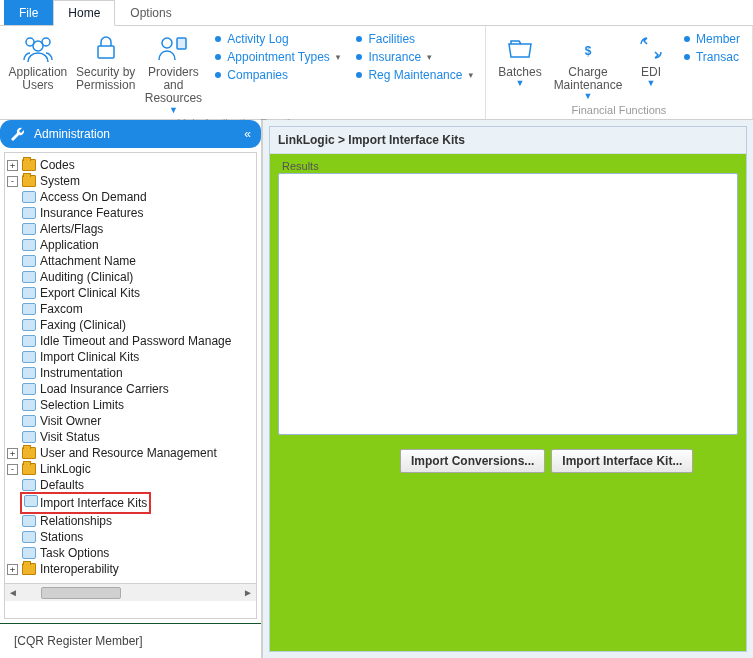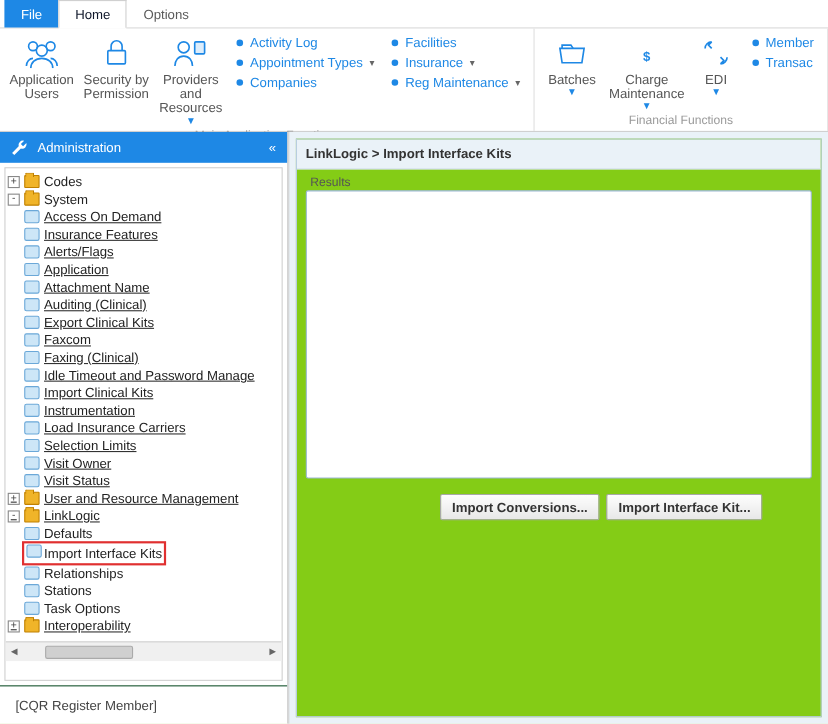--- a/index.html
+++ b/index.html
@@ -22,37 +22,37 @@
 .ribbon-list { display: flex; flex-direction: column; gap: 4px; padding: 2px 6px; }
 .ribbon-link { display: flex; align-items: center; gap: 6px; color: #1e88e5; cursor: pointer; white-space: nowrap; }
 .ribbon-link .dot { width: 6px; height: 6px; border-radius: 50%; background: #1e88e5; flex-shrink: 0; }
 .ribbon-link .drop { font-size: 9px; color: #666; }
 
 
 .main { display: flex; height: calc(658px - 26px - 94px); }
 
 
 .sidebar { width: 262px; display: flex; flex-direction: column; border-right: 1px solid #d0d0d0; background:#fff; }
-.sidebar-header { background: #1e88e5; color: #fff; display: flex; align-items: center; padding: 6px 10px; font-size: 15px; font-weight: 500; }
+.sidebar-header { background: #1e88e5; color: #fff; display: flex; align-items: center; padding: 6px 10px; font-size: 15px; font-weight: 500; border-radius: 11px; }
 .sidebar-header .wrench { margin-right: 8px; }
 .sidebar-header .collapse { margin-left: auto; font-size: 12px; }
 .tree-wrap { flex: 1; overflow: hidden; position: relative; border: 1px solid #d0d0d0; margin: 4px; }
 .tree { overflow-y: auto; overflow-x: auto; height: 430px; padding: 4px 2px; }
 .tree ul { list-style: none; }
 .tree li { white-space: nowrap; line-height: 16px; }
 .tree .row { display: flex; align-items: center; cursor: pointer; padding: 0; gap: 2px; }
 .tree .expander { width: 11px; height: 11px; border: 1px solid #888; display: inline-flex; align-items: center; justify-content: center; font-size: 9px; line-height: 9px; color: #444; background: #fff; margin-right: 2px; flex-shrink:0; font-family: monospace;}
 .tree .expander.none { border: none; }
 .tree .fold { width: 14px; height: 12px; background: #f0b429; border: 1px solid #c08000; border-radius: 1px; flex-shrink:0; margin-right: 2px; position:relative;}
 .tree .fold::before{content:"";position:absolute;top:-3px;left:0;width:6px;height:3px;background:#f0b429;border:1px solid #c08000;border-bottom:none;border-radius:1px 1px 0 0;}
 .tree .item { width: 14px; height: 12px; background: #cde6f7; border: 1px solid #6ba8d8; border-radius: 2px; flex-shrink:0; margin-right: 2px; }
 .tree .label { color: #222; }
 .tree .highlighted { border: 2px solid #e03030; padding: 1px 2px; margin: -1px -2px; display: inline-flex; }
 .ind0 { padding-left: 2px; }
-.ind1 { padding-left: 18px; text-decoration: underline; }
+.ind1 { padding-left: 18px; }
 .ind2 { padding-left: 34px; }
 
 .hscroll { height: 18px; background: #f0f0f0; border-top: 1px solid #d0d0d0; display: flex; align-items: center; }
 .hscroll .thumb { width: 80px; height: 12px; background: #d0d0d0; border: 1px solid #aaa; margin-left: 20px; border-radius:2px;}
 .hscroll .arrow { width: 16px; text-align: center; color:#666; font-size:10px; }
 
 .sidebar-footer { border-top: 1px solid #14532d; padding: 10px 14px; color: #444; }
 
 
 .content { flex: 1; background: #eaf2f8; display: flex; flex-direction: column; border-left: 1px solid #d0d0d0; }

